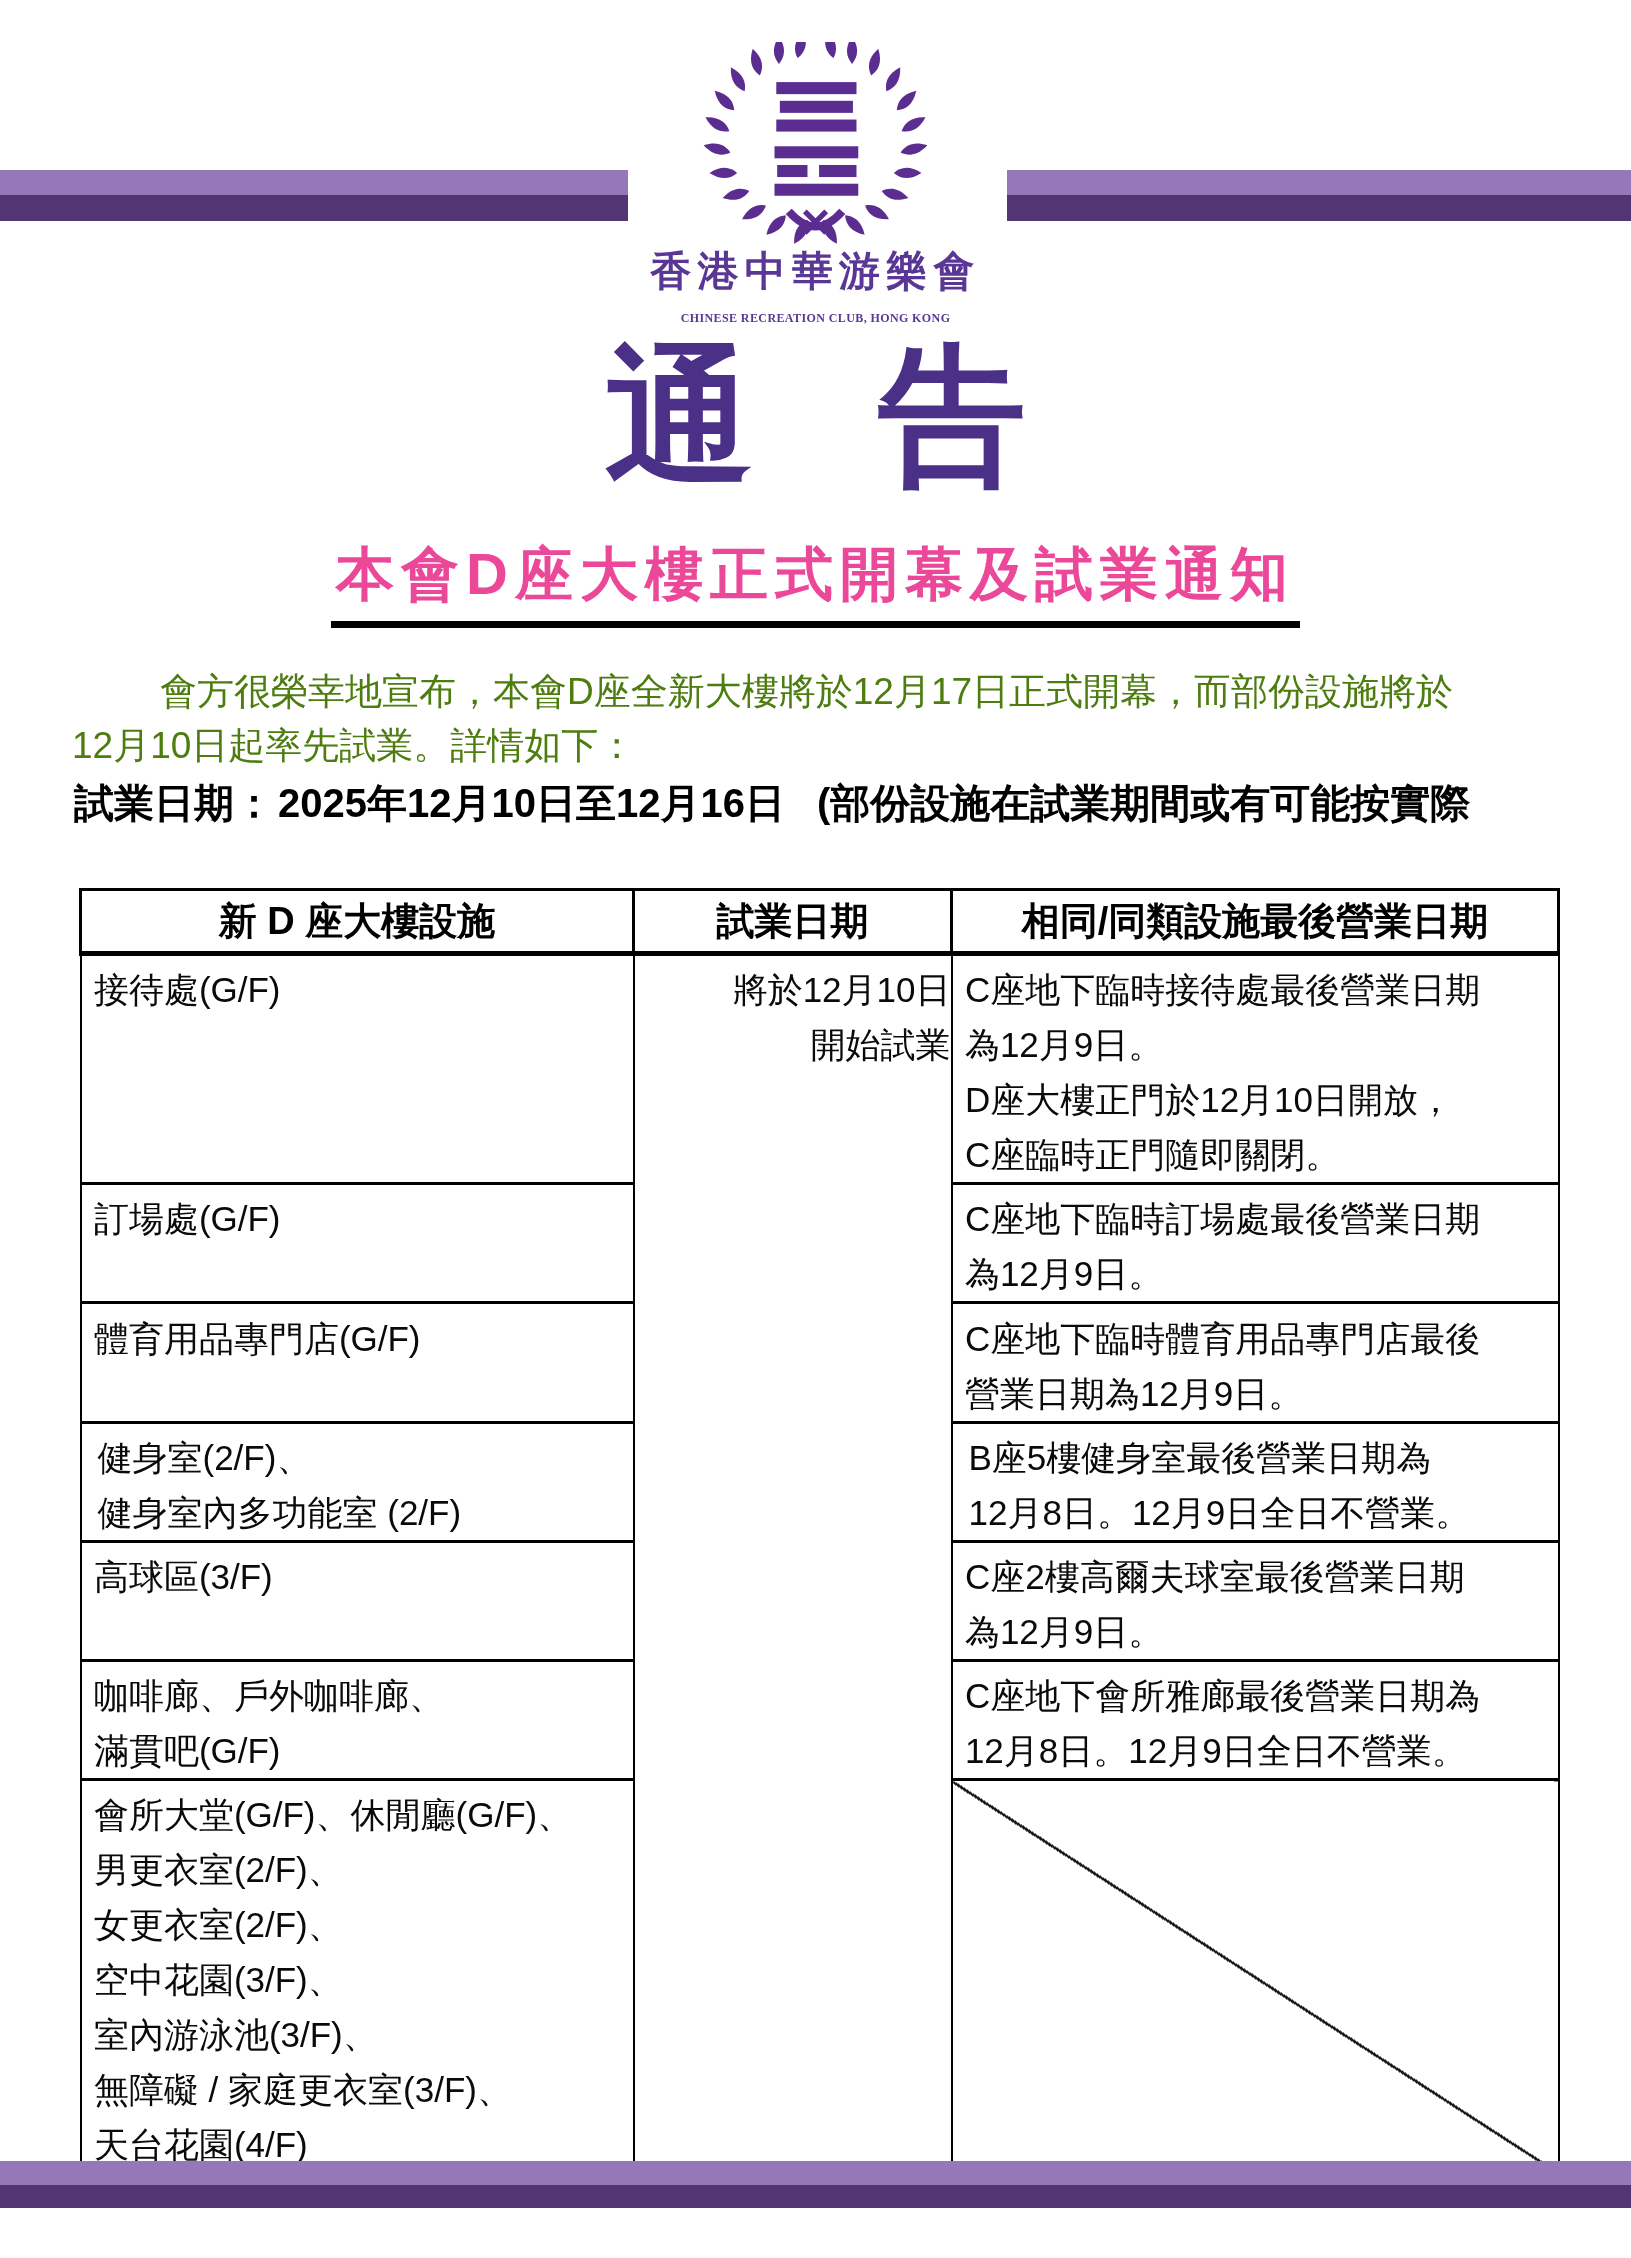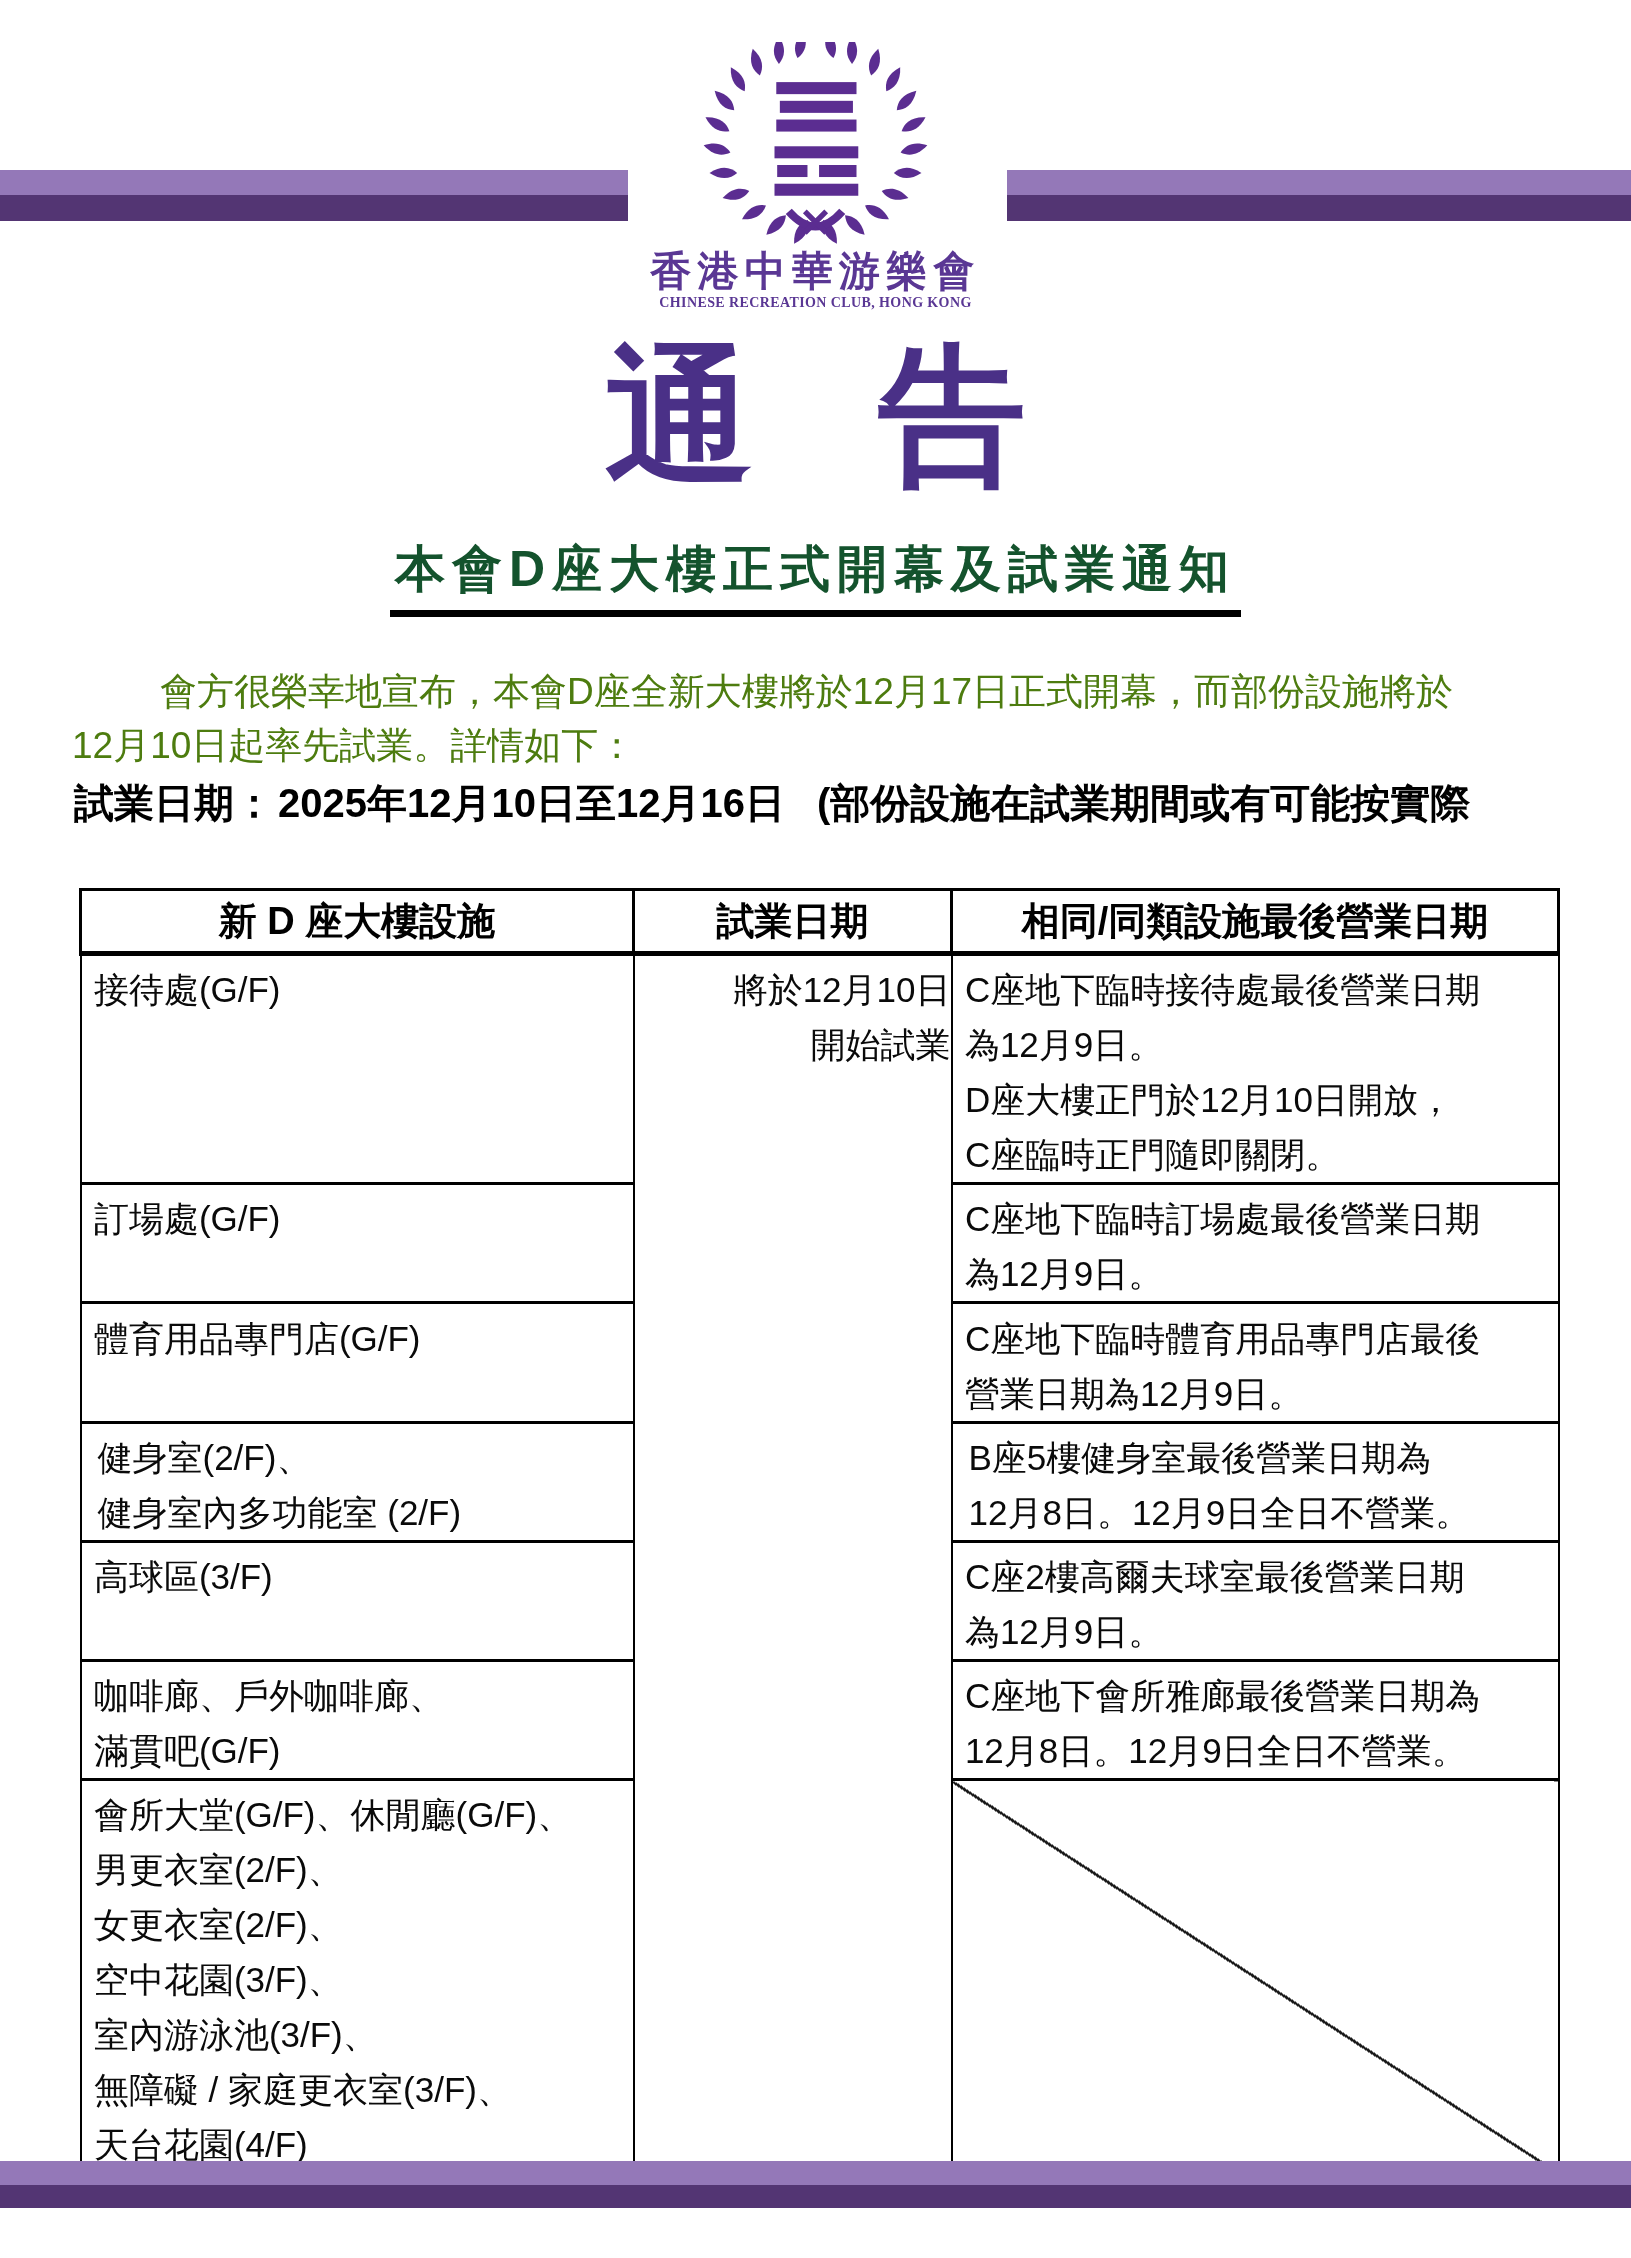--- a/index.html
+++ b/index.html
@@ -20,33 +20,33 @@
   
   .logo{position:absolute;top:42px;left:0;width:100%;text-align:center;}
   .logo svg{display:block;margin:0 auto;}
   .logo-zh{
     font-family:"Liberation Serif","DejaVu Serif",serif;
     font-size:41px;font-weight:bold;color:#5a3794;letter-spacing:6.2px;
     margin-top:1.8px;line-height:1.1;
   }
   .logo-en{
     font-family:"Liberation Serif","DejaVu Serif",serif;
-    font-size:14px;font-weight:bold;color:#5a3794;letter-spacing:0.4px;
-    margin-top:1px;line-height:1.1;
+    font-size:12px;font-weight:bold;color:#5a3794;letter-spacing:0.4px;
+    margin-top:18px;line-height:1.1;
   }
   
   .notice-title{
     position:absolute;top:333px;left:0;width:100%;text-align:center;
     font-size:148px;font-weight:bold;color:#4a3087;line-height:1.12;
     letter-spacing:42px;padding-left:42px;box-sizing:border-box;white-space:pre;
   }
   
   .heading-wrap{position:absolute;top:536px;left:0;width:100%;text-align:center;}
   .heading{
-    display:inline-block;font-size:50px;font-weight:bold;color:#14532d;
+    display:inline-block;font-size:58px;font-weight:bold;color:#ec4899;
     letter-spacing:7px;border-bottom:7px solid #000;padding:0 5.3px 7px 5.3px;
     white-space:pre;
   }
   
   .intro{
     position:absolute;top:665px;left:72px;width:1509px;
     font-size:37px;line-height:54px;white-space:pre;text-indent:88px;color:#4d7c0f;
   }
   
   .trial{position:absolute;top:775px;left:74px;width:1526px;font-weight:bold;

